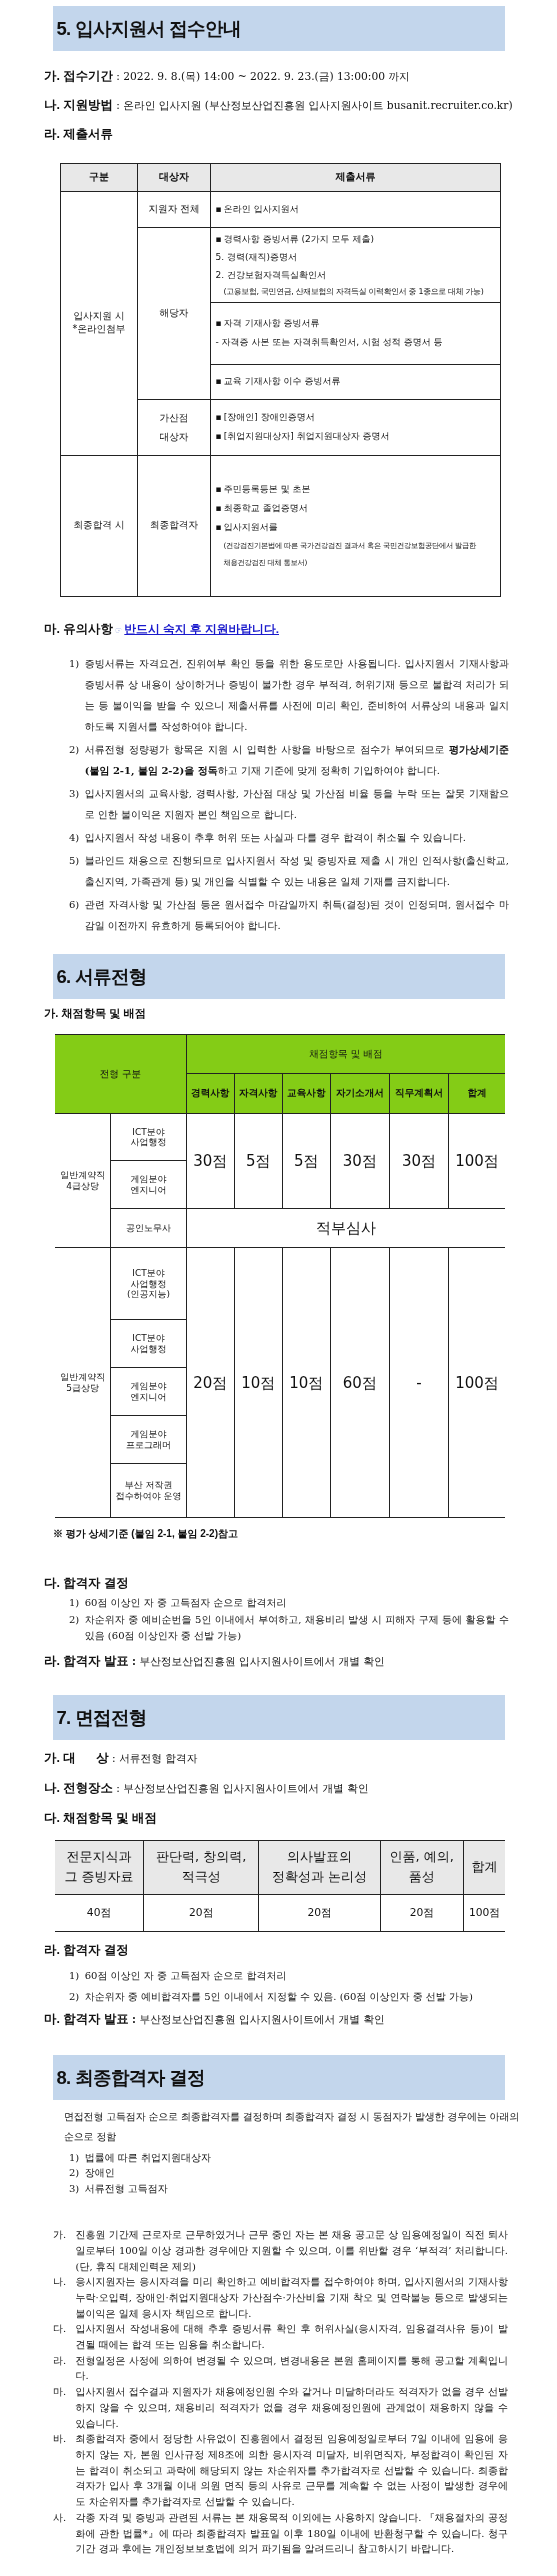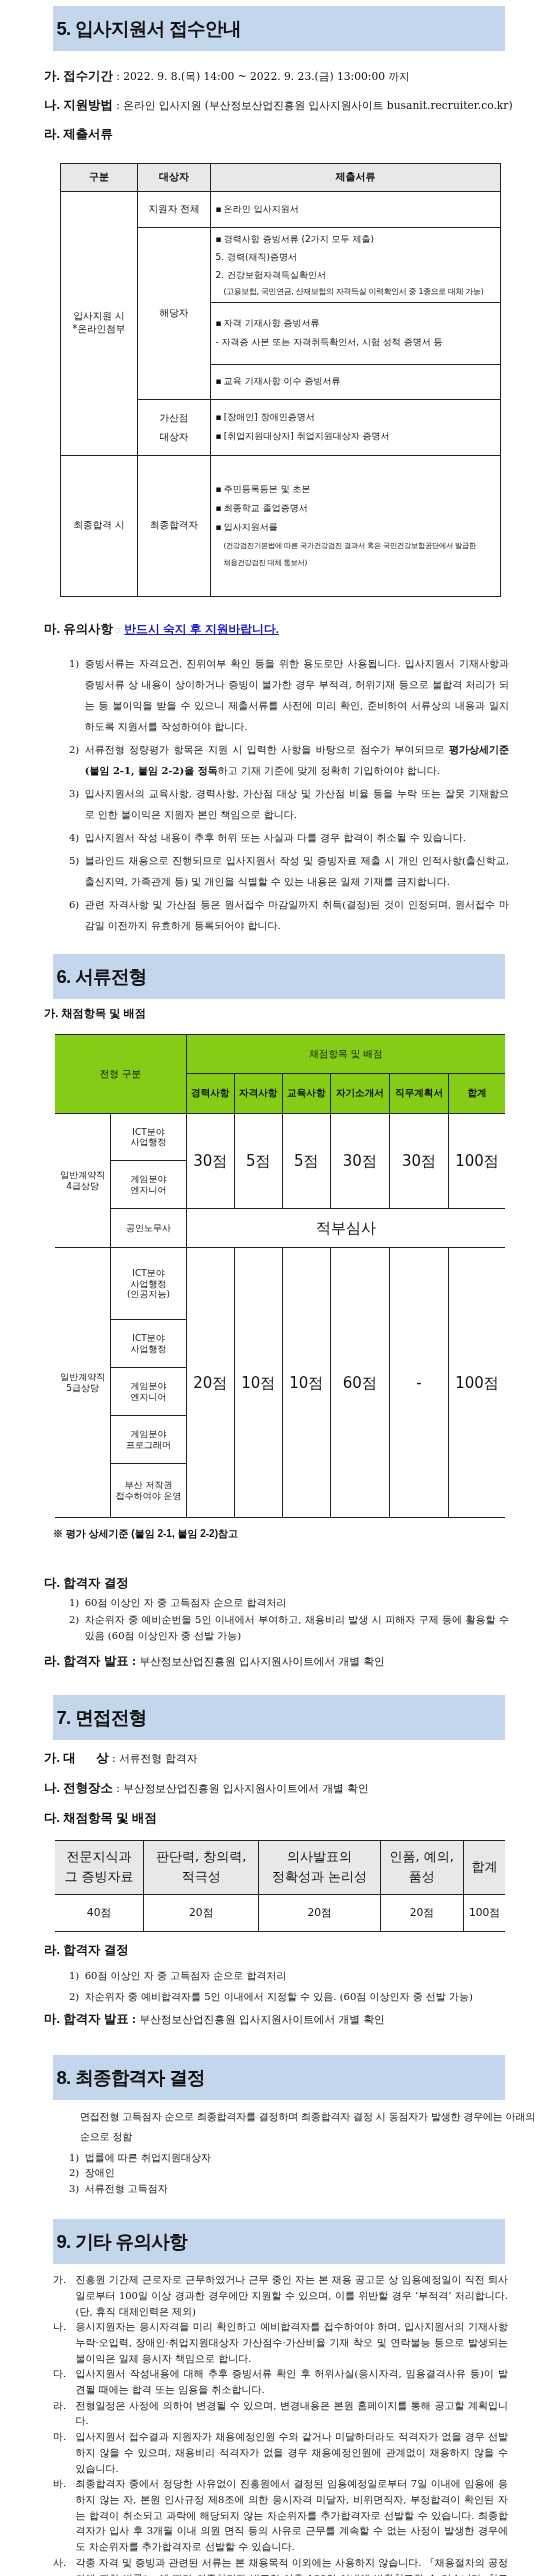--- a/index.html
+++ b/index.html
@@ -431,39 +431,36 @@
       <span class="t">차순위자 중 예비합격자를 5인 이내에서 지정할 수 있음. (60점 이상인자 중 선발 가능)</span>
   </div>
   <div class="sub" style="line-height:20px;margin-top:1.1px"><span class="lbl">마. 합격자 발표</span> <span class="bold">:</span> <span>부산정보산업진흥원 입사지원사이트에서 개별 확인</span></div>
 
   <div style="height:25px"></div>
 
   <div class="sec-header">
       <span>8. 최종합격자 결정</span>
     </div>
   <div style="height:7.9px"></div>
-  <div class="body-text" style="margin-left:80px;width:455px;line-height:20px;text-align:justify">면접전형 고득점자 순으로 최종합격자를 결정하며 최종합격자 결정 시 동점자가 발생한 경우에는 아래의 순으로 정함</div>
+  <div class="body-text" style="margin-left:64px;width:455px;line-height:20px;text-align:justify">면접전형 고득점자 순으로 최종합격자를 결정하며 최종합격자 결정 시 동점자가 발생한 경우에는 아래의 순으로 정함</div>
   <div class="num-item" style="line-height:15.7px;margin-top:2.2px">
     <span class="n">1)</span>
       <span class="t">법률에 따른 취업지원대상자</span>
   </div>
   <div class="num-item" style="line-height:15.7px">
     <span class="n">2)</span>
       <span class="t">장애인</span>
   </div>
   <div class="num-item" style="line-height:15.7px">
     <span class="n">3)</span>
       <span class="t">서류전형 고득점자</span>
   </div>
 
   <div style="height:22.5px"></div>
 
-  <div class="sec-header">
-      <span>9. 기타 유의사항</span>
-    </div>
   <div style="height:7.9px"></div>
   <div class="etc-item" style="line-height:15.7px">
       <span class="n">가.</span>
       <span class="t">진흥원 기간제 근로자로 근무하였거나 근무 중인 자는 본 채용 공고문 상 임용예정일이 직전 퇴사일로부터 100일 이상 경과한 경우에만 지원할 수 있으며, 이를 위반할 경우 ‘부적격’ 처리합니다. (단, 휴직 대체인력은 제외)</span>
     </div>
   <div class="etc-item" style="line-height:15.7px">
       <span class="n">나.</span>
       <span class="t">응시지원자는 응시자격을 미리 확인하고 예비합격자를 접수하여야 하며, 입사지원서의 기재사항 누락·오입력, 장애인·취업지원대상자 가산점수·가산비율 기재 착오 및 연락불능 등으로 발생되는 불이익은 일체 응시자 책임으로 합니다.</span>
     </div>
   <div class="etc-item" style="line-height:15.7px">

